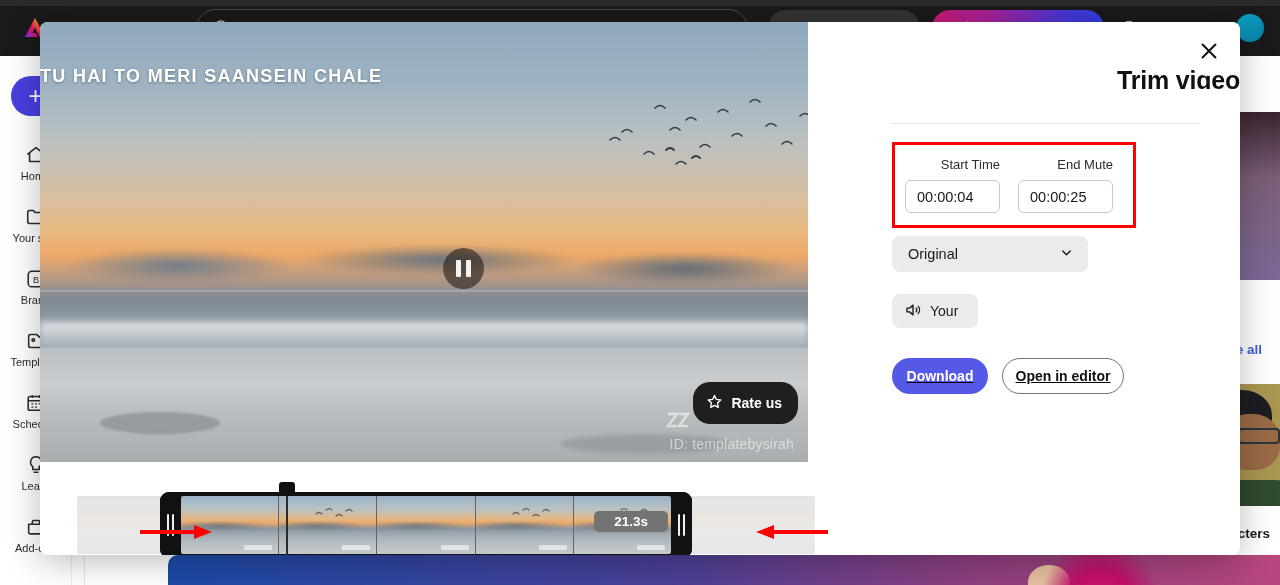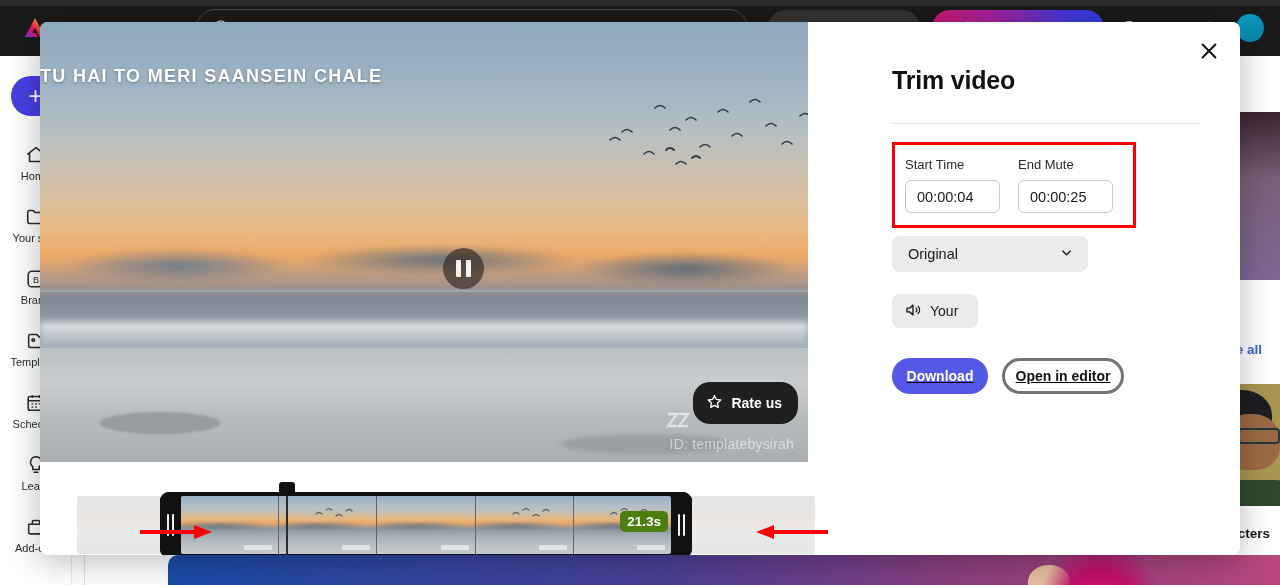--- a/index.html
+++ b/index.html
@@ -194,21 +194,21 @@
   .rate-pill {
     position: absolute; right: 10px; bottom: 38px; height: 42px;
     background: #1f1f1f; border-radius: 17px;
     display: flex; align-items: center; gap: 8px; padding: 0 16px 0 13px;
     color: #fff; font-size: 14px; font-weight: 700;
   }
 
   
   .panel {
     position: absolute; left: 808px; top: 0; width: 392px; height: 460px;
-    background: #fff; padding: 44px 0 0 44px;
+    background: #fff; padding: 44px 0 0 44px; text-align: right;
   }
   .panel-title { font-size: 25px; font-weight: 800; color: #111; letter-spacing:-.2px; }
   .panel-hr { width: 308px; height: 1px; background: #e3e3e3; margin-top: 28px; }
 
   .time-block {
     position: relative; margin-top: 18px; width: 244px; padding: 12px 0 12px 10px;
     border: 3px solid #ff0000;
   }
   .time-row { display: flex; gap: 18px; }
   .time-col { display: flex; flex-direction: column; gap: 8px; }
@@ -232,21 +232,21 @@
     padding-left: 12px; font-size: 14px; color: #1a1a1a;
   }
   .btn-row { display: flex; gap: 14px; margin-top: 30px; text-decoration: underline; }
   .btn-primary {
     width: 96px; height: 36px; border-radius: 18px; background: #5659e8;
     color: #fff; font-size: 14px; font-weight: 700;
     display: flex; align-items: center; justify-content: center;
   }
   .btn-secondary {
     width: 122px; height: 36px; border-radius: 18px; background: #fff;
-    border: 3px solid #737373; color: #111; font-size: 14px; font-weight: 700;
+    border: 1px solid #737373; color: #111; font-size: 14px; font-weight: 700;
     display: flex; align-items: center; justify-content: center;
   }
 
   
   .timeline {
     position: absolute; left: 0; top: 460px; width: 1200px; height: 73px;
     background: #fff;
   }
   .strip-outer {
     position: absolute; left: 37px; top: 14px; width: 738px; height: 58px;
@@ -280,22 +280,22 @@
     background: linear-gradient(180deg,#9ab2c6 0%, #b9c2c6 22%, #e4b781 40%, #e9a869 47%,
                                 #8e96a0 56%, #a7b0b7 70%, #b9c0c4 84%, #c5cacd 100%); }
   .f-cloud { position:absolute; left:0; right:0; top: 26px; height: 8px;
     background: radial-gradient(ellipse 50px 5px at 40% 50%, #6b7884, rgba(107,120,132,0));
     filter: blur(1px); }
   .f-wm { position:absolute; right: 6px; bottom: 4px; width: 28px; height: 5px;
     background: rgba(255,255,255,.55); border-radius: 1px; }
   .f-birds { position:absolute; right: 18px; top: 10px; width: 46px; height: 18px; opacity:.75; }
   .dur-badge {
     position: absolute; right: 24px; top: 19px;
-    background: #4d7c0f; color: #fff; font-size: 13.5px; font-weight: 700;
-    border-radius: 5px; padding: 3px 7px; z-index: 6; text-align: right;
+    background: #737373; color: #fff; font-size: 13.5px; font-weight: 700;
+    border-radius: 5px; padding: 3px 20px; z-index: 6; text-align: right;
   }
   .playhead { position: absolute; left: 246px; top: 4px; width: 2px; height: 82px;
     background: #2b2b2b; z-index: 10; }
   .playhead-knob {
     position: absolute; left: 239px; top: 0px; width: 16px; height: 14px;
     background: #111; border-radius: 3px; z-index: 11;
   }
   .arrow { position:absolute; }
   .arrow-left { left: 713px; top: 40px; }
   .arrow-right { left: 100px; top: 40px; }

